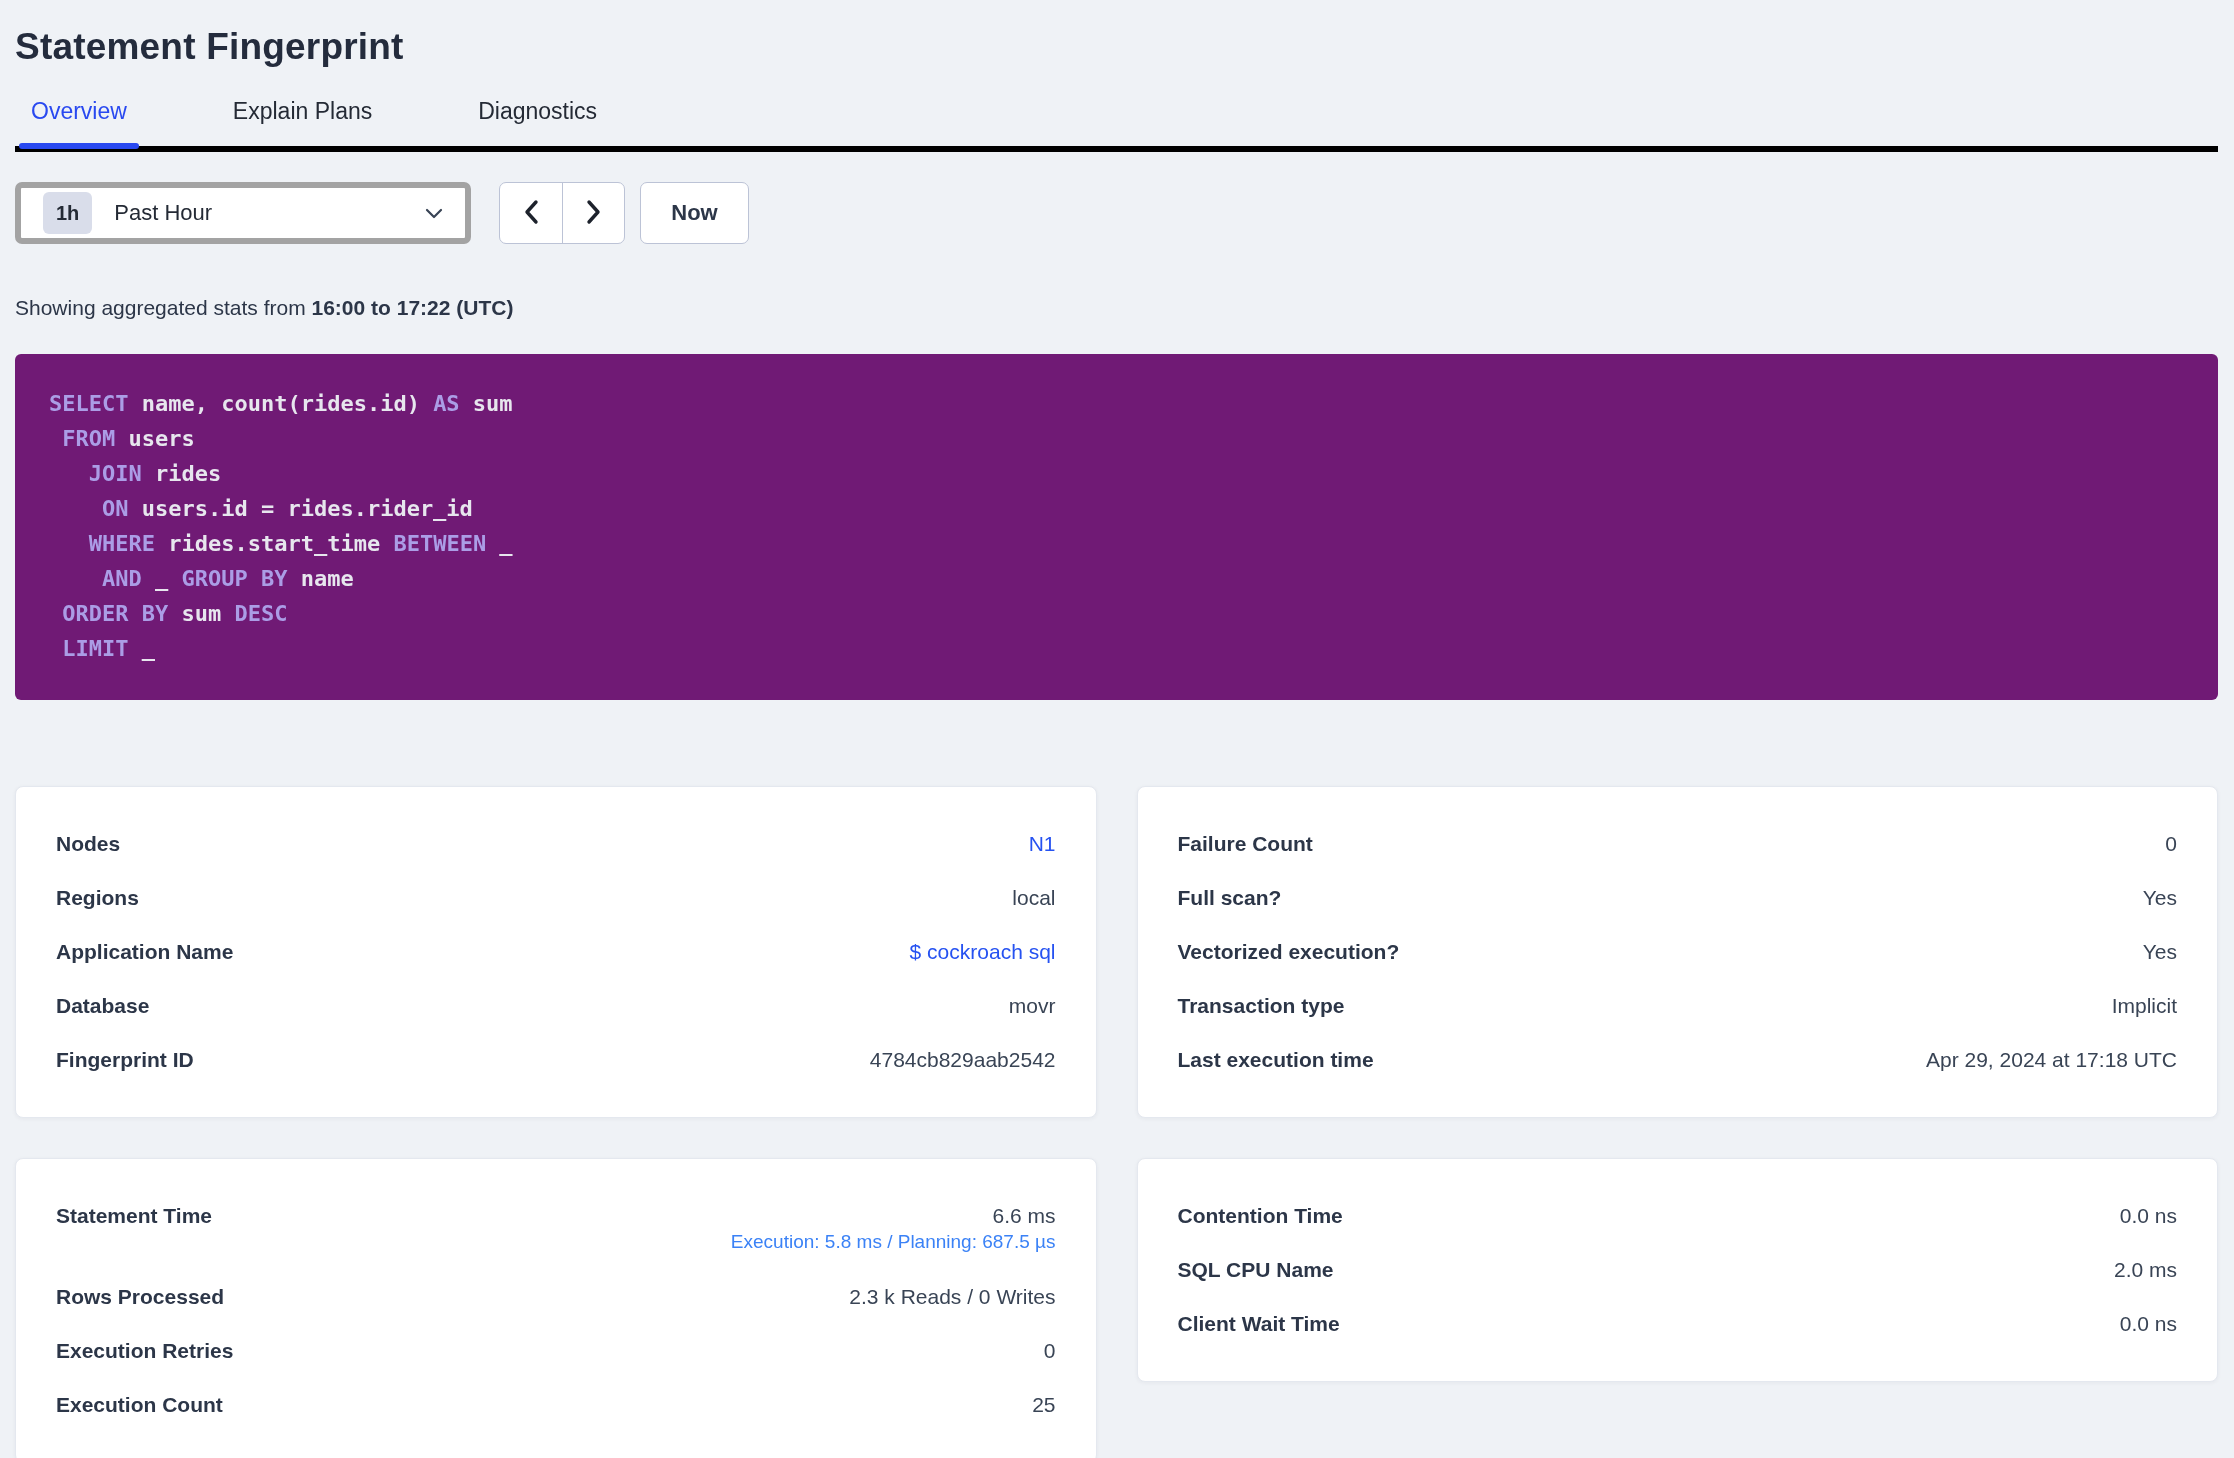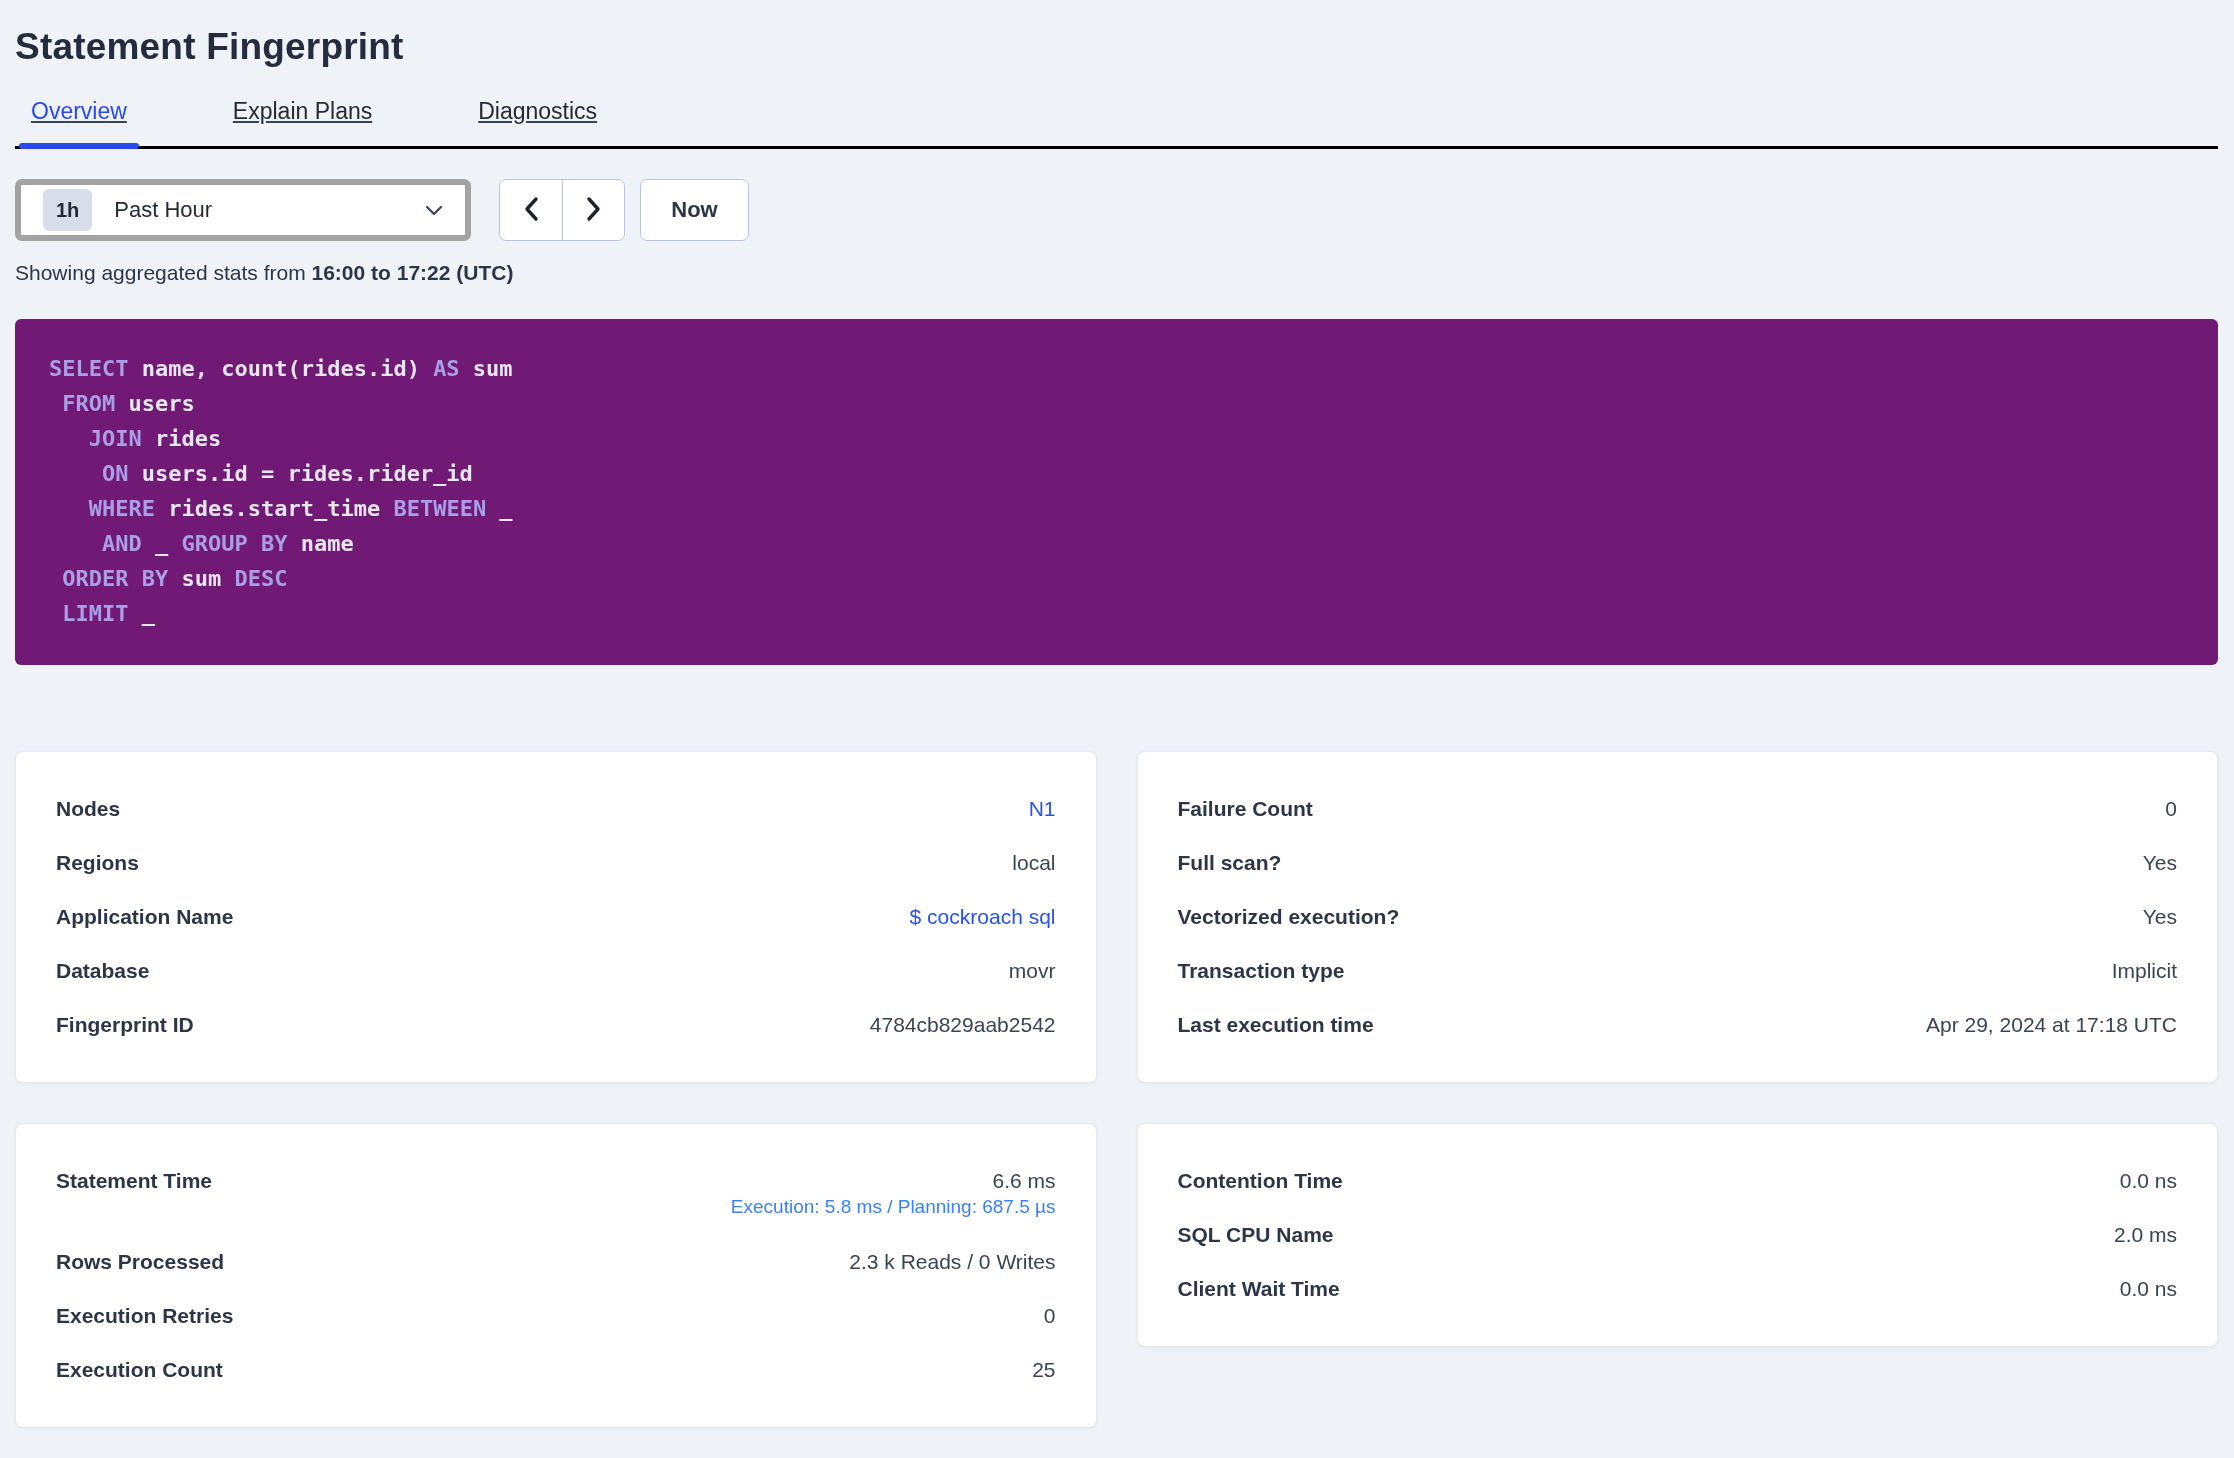--- a/index.html
+++ b/index.html
@@ -14,22 +14,22 @@
 
   
   .page-title {
     font-size: 37px; font-weight: 700; color: #242c3d;
     letter-spacing: 0.2px;
   }
 
   
   .tab-bar {
     margin-top: 30px;
-    border-bottom: 3px solid #000000;
-    display: flex;  text-decoration: underline;
+    border-bottom: 6px solid #000000;
+    display: flex; 
   }
   .tab {
     position: relative;
     font-size: 23px; color: #242a35;
     padding: 0 12px 21px 12px;
     margin-right: 82px;
     cursor: pointer;
     background: none; border: none;
     font-family: inherit;
   }
@@ -73,21 +73,21 @@
 
   .now-btn {
     margin-left: 15px; height: 62px; width: 109px;
     background: #fff; border: 1px solid #bcc3d6; border-radius: 7px;
     font-family: inherit; font-size: 22px; font-weight: 600; color: #2c3648;
     cursor: pointer;
   }
 
   
   .caption {
-    margin-top: 20px; font-size: 21px; color: #2c3648;
+    margin-top: 52px; font-size: 21px; color: #2c3648;
   }
   .caption b { font-weight: 700; }
 
   
   .sql-box {
     margin-top: 34px;
     background: #701a75; border-radius: 6px;
     padding: 32px 34px; min-height: 346px;
     font-family: "DejaVu Sans Mono", monospace;
     font-size: 22px; line-height: 35px;

